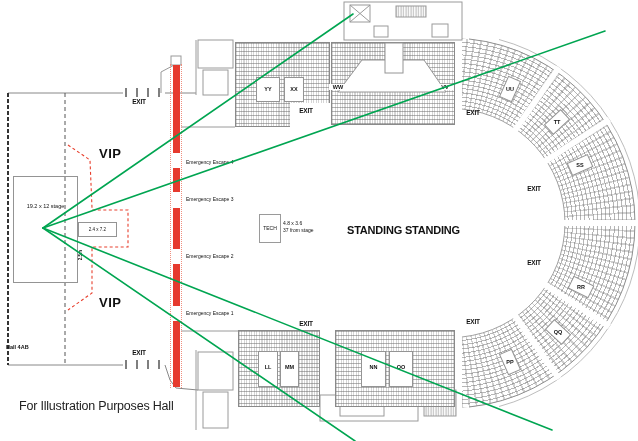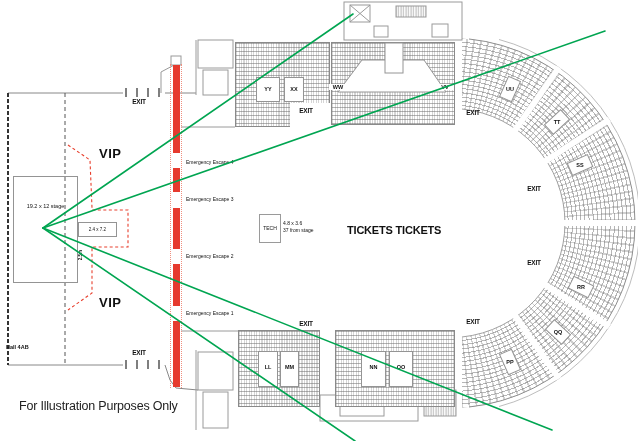--- a/index.html
+++ b/index.html
@@ -181,23 +181,23 @@
   <div class="abs esc" style="left:186px;top:159px;">Emergency Escape 4</div>
   <div class="abs esc" style="left:186px;top:196px;">Emergency Escape 3</div>
   <div class="abs esc" style="left:186px;top:253px;">Emergency Escape 2</div>
   <div class="abs esc" style="left:186px;top:310px;">Emergency Escape 1</div>
 
   <div class="abs" style="left:259px;top:214px;width:22px;height:29px;border:1px solid #9a9a9a;box-sizing:border-box;background:#fff;">
     <div class="tiny" style="position:absolute;left:0;top:11px;width:100%;text-align:center;">TECH</div>
   </div>
   <div class="abs tiny" style="left:283px;top:221px;">4.8 x 3.6</div>
   <div class="abs tiny" style="left:283px;top:228px;">37 from stage</div>
-  <div class="abs" style="left:347px;top:224px;font-size:11px;font-weight:bold;letter-spacing:-0.2px;white-space:nowrap;">TICKETS TICKETS</div>
-
-  <div class="abs" style="left:19px;top:399px;font-size:12.5px;letter-spacing:-0.2px;color:#222;white-space:nowrap;">For Illustration Purposes Only</div>
+  <div class="abs" style="left:347px;top:224px;font-size:11px;font-weight:bold;letter-spacing:-0.2px;white-space:nowrap;">STANDING STANDING</div>
+
+  <div class="abs" style="left:19px;top:399px;font-size:12.5px;letter-spacing:-0.2px;color:#222;white-space:nowrap;">For Illustration Purposes Hall</div>
 
   <svg width="638" height="441">
     <g stroke="#00A551" stroke-width="1.6" stroke-linecap="round">
       <line x1="43" y1="228" x2="353" y2="14"></line>
       <line x1="43" y1="228" x2="605" y2="31"></line>
       <line x1="43" y1="228" x2="355" y2="441"></line>
       <line x1="43" y1="228" x2="552" y2="430"></line>
     </g>
   </svg>
 

